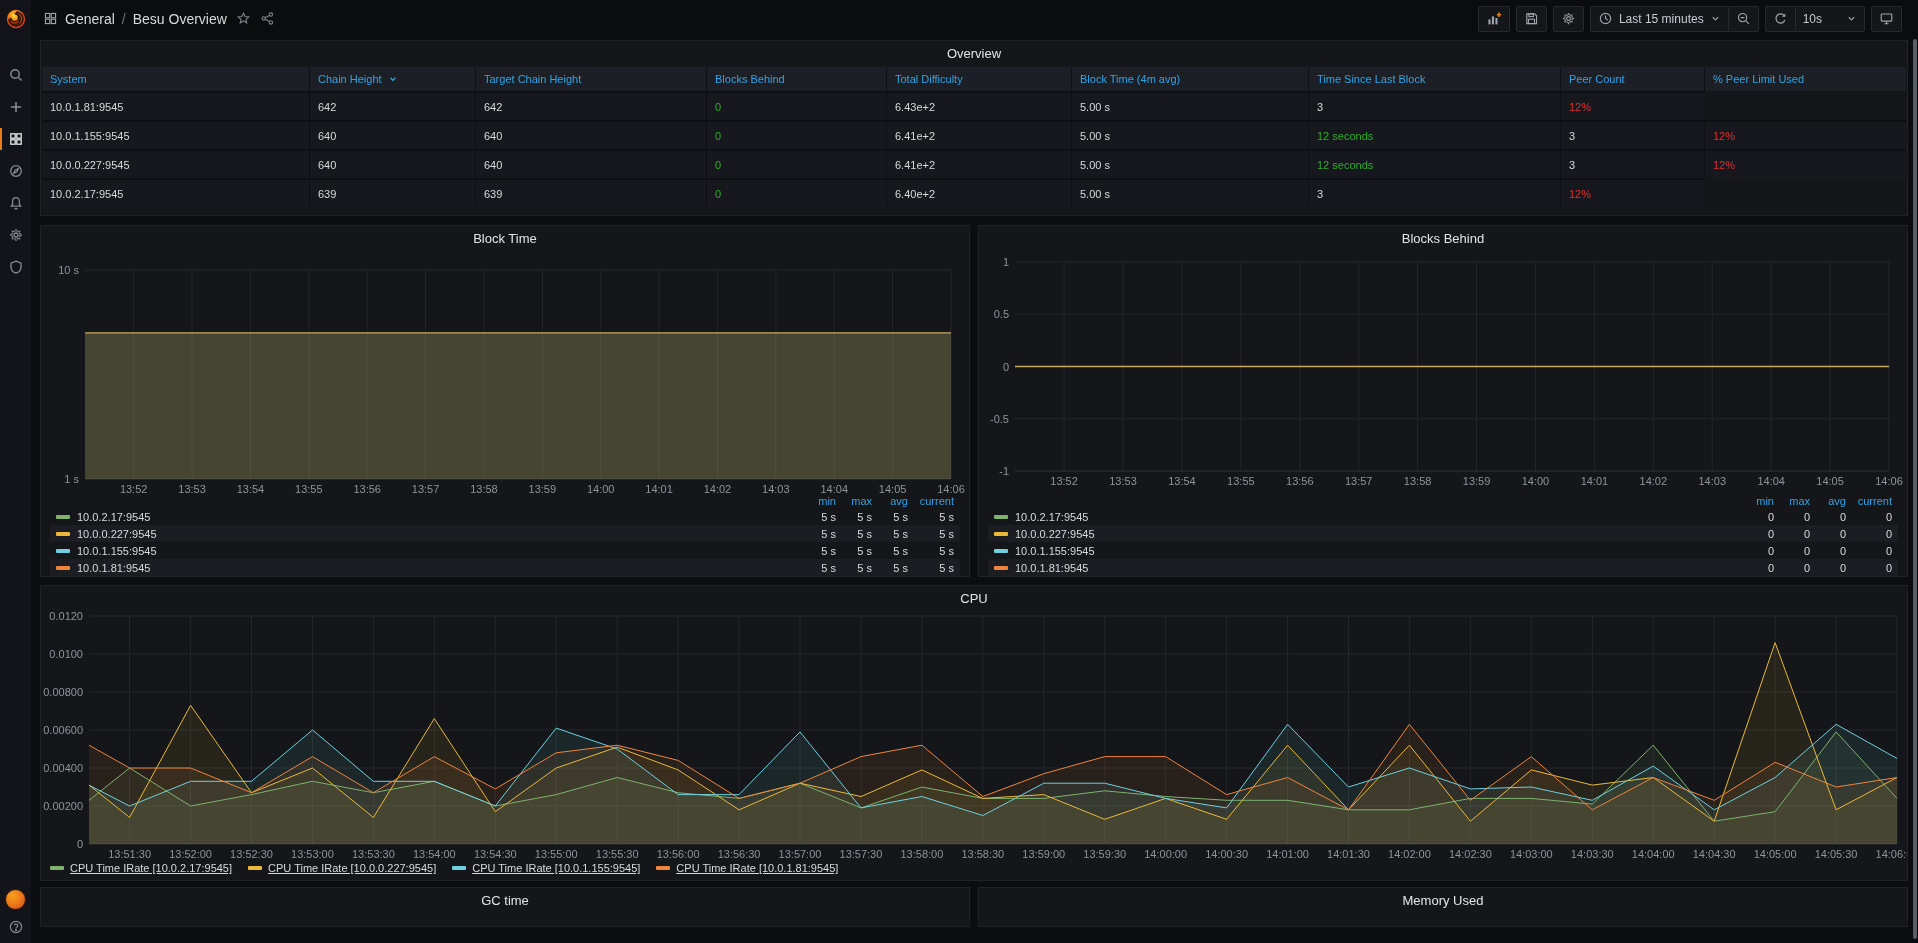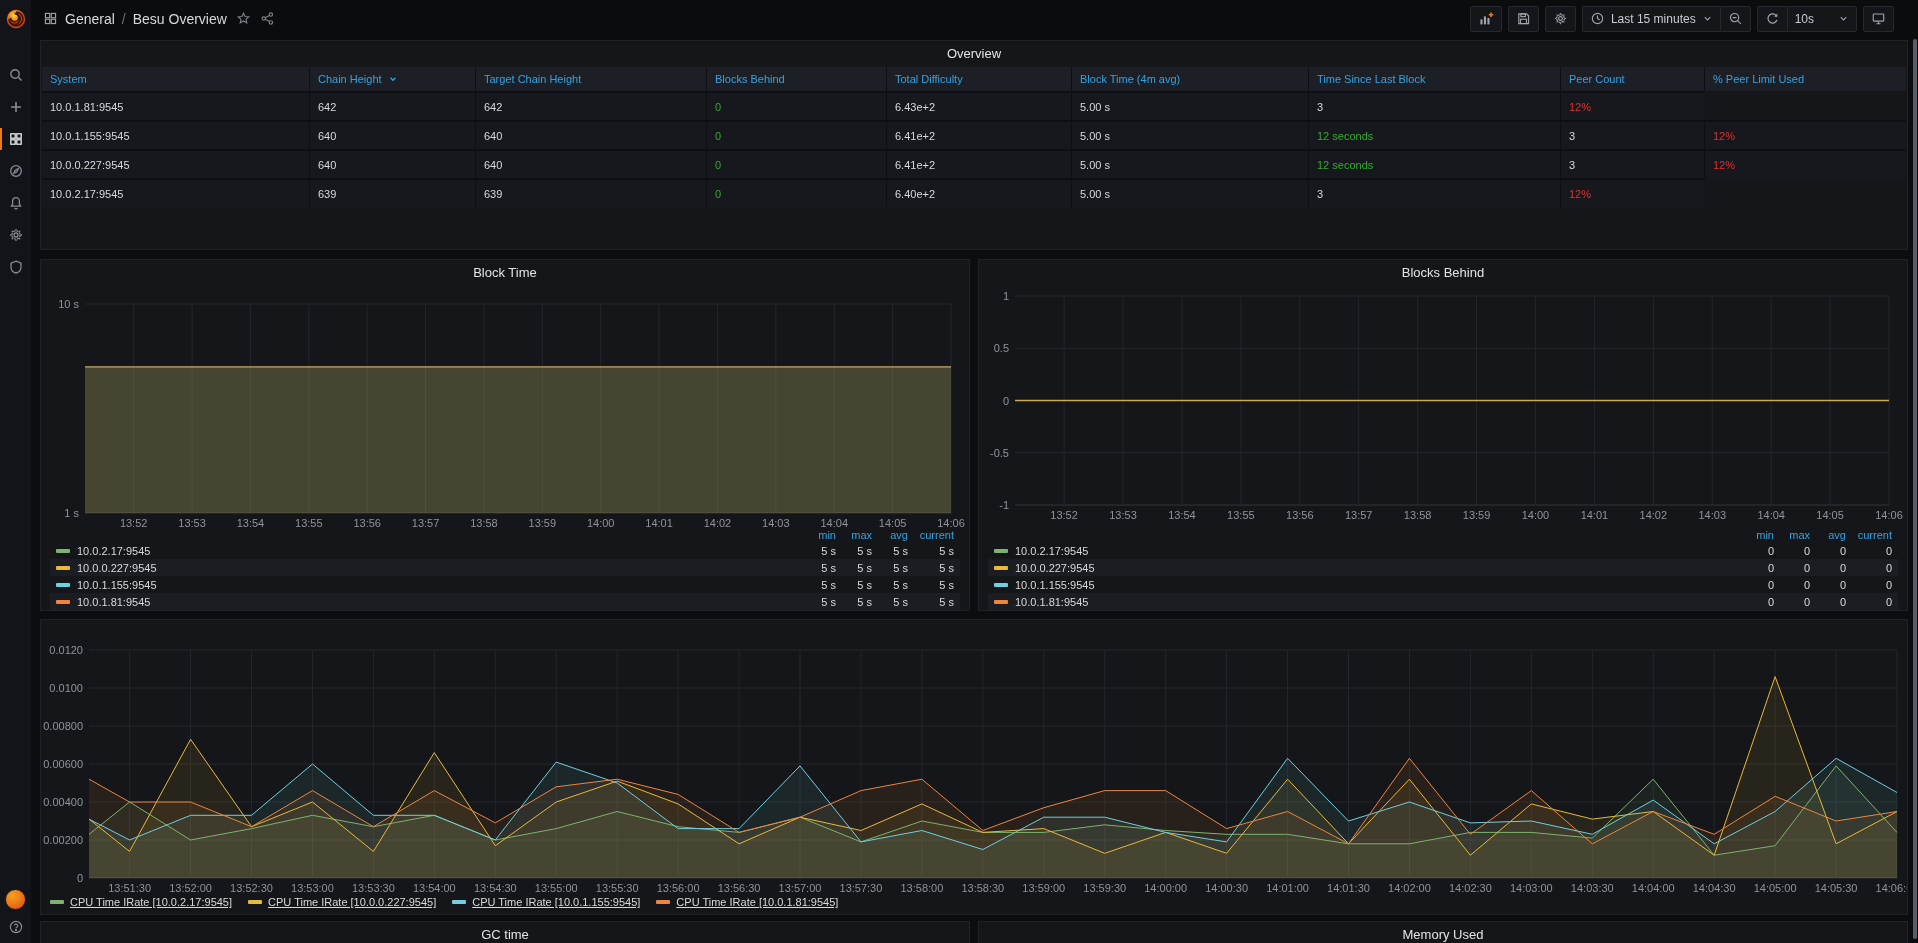--- a/index.html
+++ b/index.html
@@ -17,37 +17,37 @@
   .logo { width:31px; height:37px; display:flex; align-items:center; justify-content:center; }
   .snav { margin-top:22px; display:flex; flex-direction:column; align-items:center; }
   .sitem { width:31px; height:32px; display:flex; align-items:center; justify-content:center; color:#868b93; position:relative; cursor:pointer; }
   .sitem.active { color:#e8e9ea; }
   .sitem.active::before { content:""; position:absolute; left:0; top:5px; bottom:5px; width:2px; background:#eb7b18; }
   .sbottom { margin-top:auto; margin-bottom:8px; display:flex; flex-direction:column; align-items:center; gap:9px; }
   .avatar { width:21px; height:21px; border-radius:50%; background:radial-gradient(circle at 35% 30%, #f6a21c 0%, #ef7a1a 45%, #c8491d 100%); border:1px solid #2b2017; cursor:pointer; }
   .helpicon { color:#868b93; cursor:pointer; }
 
   
-  .topnav { position:fixed; left:31px; top:0; right:0; height:37px; background:#0b0c0e; display:flex; align-items:center; padding:0 24px 0 12px; z-index:5; }
+  .topnav { position:fixed; left:31px; top:0; right:0; height:37px; background:#0b0c0e; display:flex; align-items:center; padding:0 16px 0 12px; z-index:5; }
   .crumb { display:flex; align-items:center; gap:7px; font-size:14px; }
   .crumb .apps { color:#9fa4ab; display:flex; }
   .crumb .sep { color:#6e7177; }
   .crumb .ico { color:#7e828a; display:flex; cursor:pointer; margin-left:2px; }
   .toolbar { margin-left:auto; display:flex; align-items:center; gap:6px; }
   .tbtn { height:26px; min-width:28px; background:#141619; border:1px solid #26282d; border-radius:2px; display:flex; align-items:center; justify-content:center; color:#9fa4ab; padding:0 7px; gap:6px; font-size:12px; cursor:pointer; white-space:nowrap; }
   .tbtn .lbl { color:#c7ccd1; }
   .tgroup { display:flex; }
   .tgroup .tbtn:first-child { border-right:none; border-radius:2px 0 0 2px; }
   .tgroup .tbtn:last-child { border-radius:0 2px 2px 0;gap:24px; }
 
   
   .dash { position:absolute; left:31px; top:37px; width:1887px; padding:3px 10px 0 9px; }
   .panel { background:#141619; border:1px solid #202226; position:relative; }
   .panel-title { height:24px; display:flex; align-items:center; justify-content:center; font-size:13px; font-weight:500; color:#e3e4e6; cursor:pointer; }
-  .p-overview { height:210px; margin-bottom:9px; }
+  .p-overview { height:176px; margin-bottom:9px; }
   .prow { display:flex; gap:8px; }
   .p-mid { width:930px; height:352px; }
   .prow.mid { margin-bottom:8px;align-items:center; }
   .p-cpu { height:296px; margin-bottom:6px; }
   .p-bot { width:930px; height:40px; }
 
   
   .gtable { position:absolute; left:1px; right:1px; top:26px; }
   .trow { display:grid; grid-template-columns:267px 166px 231px 180px 185px 237px 252px 144px auto; }
   .tcell { height:29px; display:flex; align-items:center; padding-left:8px; font-size:11px; background:#16181d; border-left:1px solid #0e0f12; border-top:2px solid #0e0f12; overflow:hidden; }
@@ -498,20 +498,21 @@
             <span class="stat">0</span>
             <span class="stat">0</span>
             <span class="stat">0</span>
             <span class="stat">0</span>
           </div>
         </div>
     </section>
   </div>
 
   <section class="panel p-cpu">
+    <div class="panel-title">CPU</div>
     <div class="chartbox" id="cpu-chart" style="top:22px;">
         <svg width="1866" height="256">
           <line x1="48" y1="8" x2="1856" y2="8" stroke="#24262b" stroke-width="1"></line>
           <text x="42" y="12" text-anchor="end" fill="#8f949b" font-size="11">0.0120</text>
           <line x1="48" y1="46" x2="1856" y2="46" stroke="#24262b" stroke-width="1"></line>
           <text x="42" y="50" text-anchor="end" fill="#8f949b" font-size="11">0.0100</text>
           <line x1="48" y1="84" x2="1856" y2="84" stroke="#24262b" stroke-width="1"></line>
           <text x="42" y="88" text-anchor="end" fill="#8f949b" font-size="11">0.00800</text>
           <line x1="48" y1="122" x2="1856" y2="122" stroke="#24262b" stroke-width="1"></line>
           <text x="42" y="126" text-anchor="end" fill="#8f949b" font-size="11">0.00600</text>

